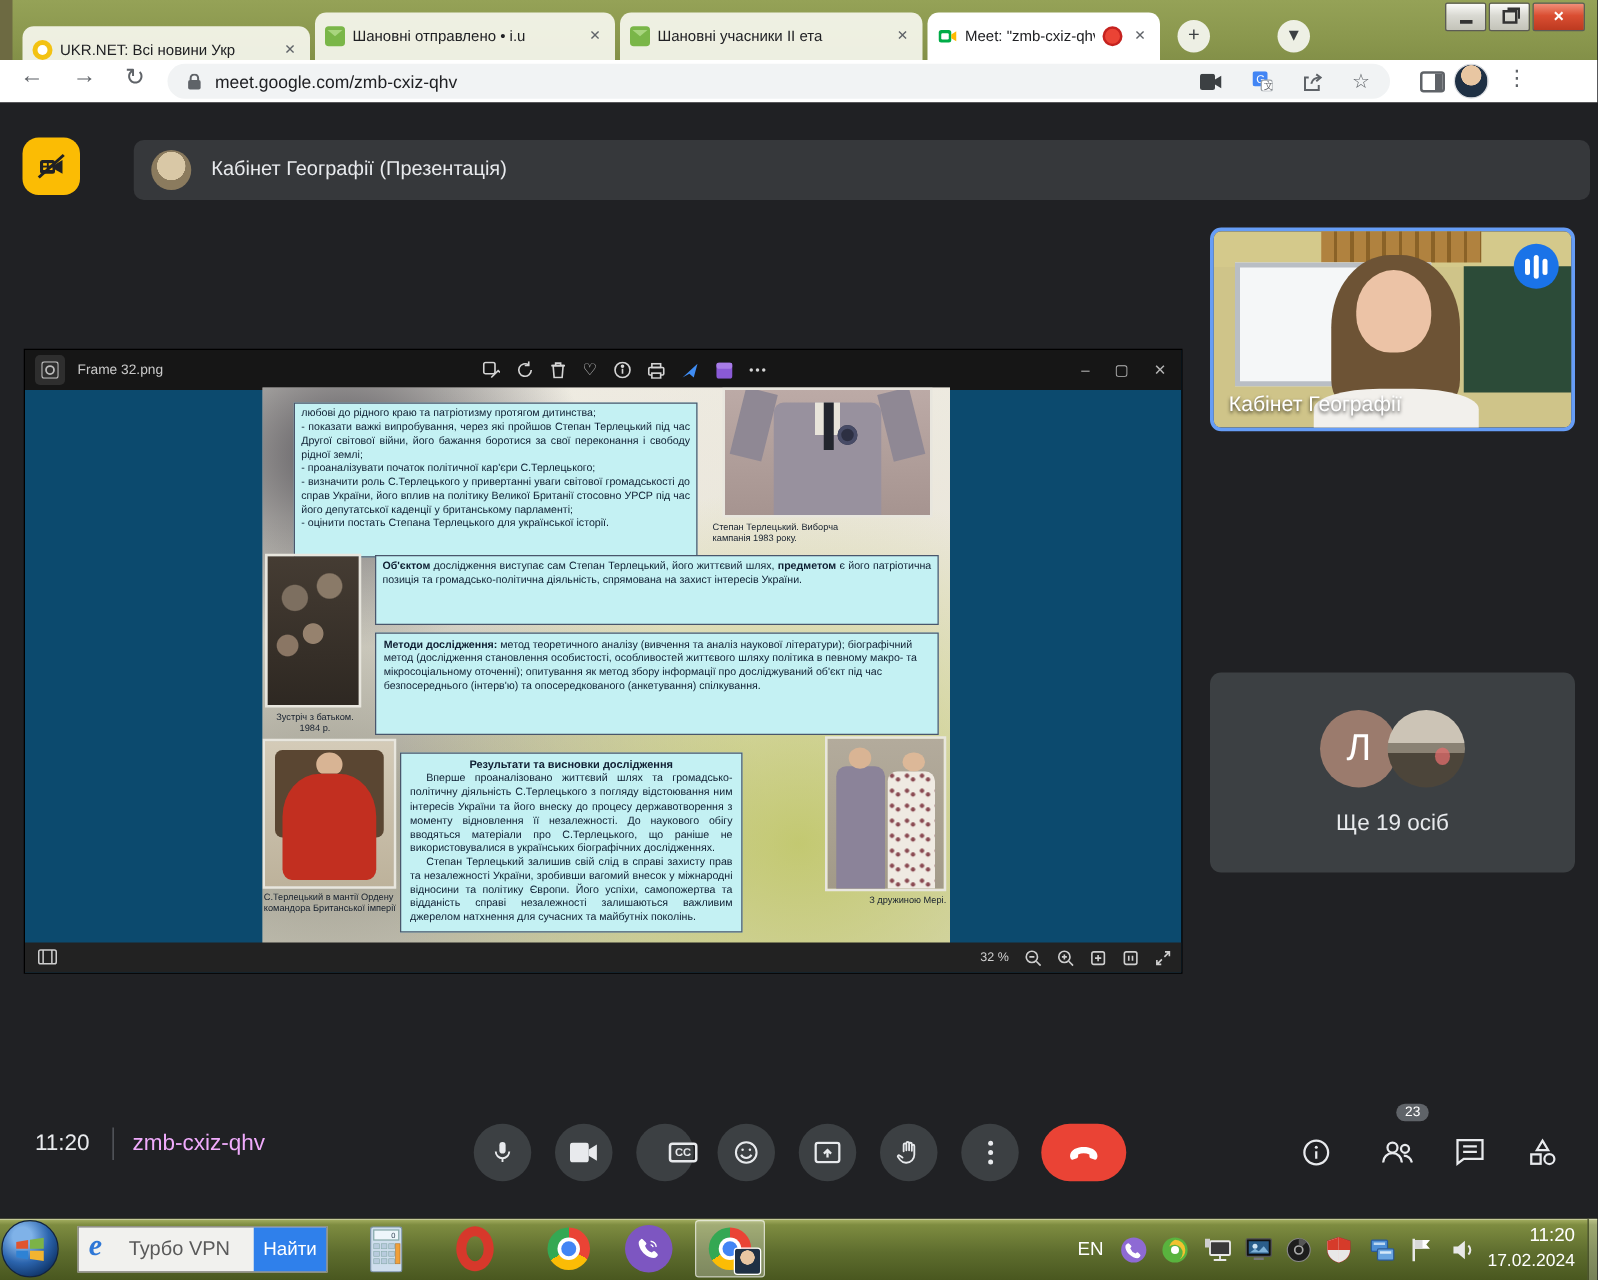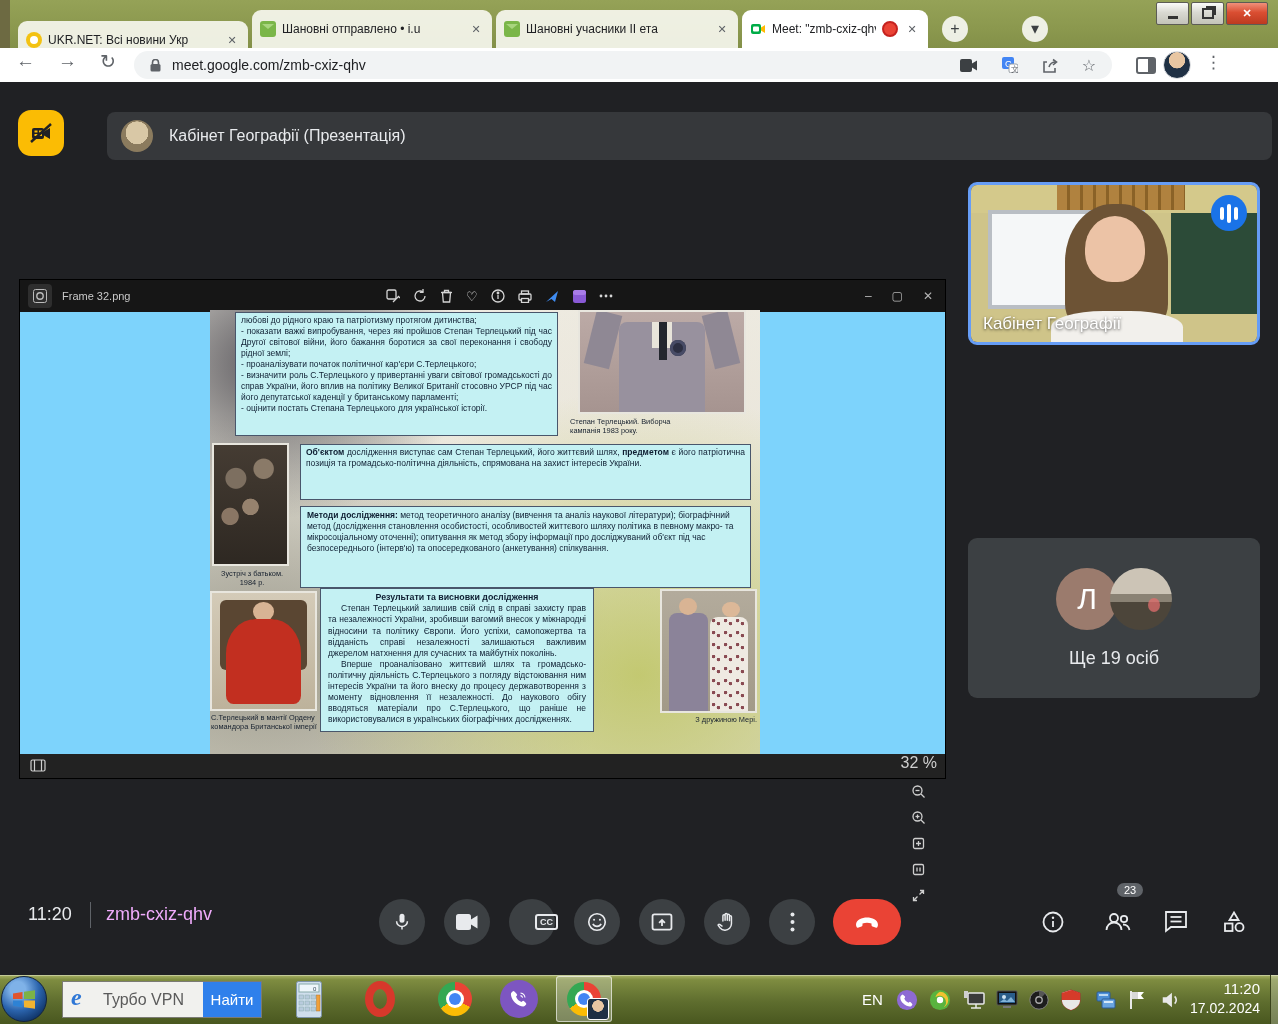--- a/index.html
+++ b/index.html
@@ -47,29 +47,29 @@
   .meet{position:absolute;top:82px;left:0;width:1278px;height:893px;background:#202124;}
   .yellow-badge{position:absolute;left:18px;top:28px;width:46px;height:46px;border-radius:13px;background:#fbbc04;
     display:flex;align-items:center;justify-content:center;}
   .banner{position:absolute;left:88px;top:30px;width:1165px;height:48px;border-radius:8px;background:#36383b;
     display:flex;align-items:center;margin-left:19px;}
   .banner .avatar{width:32px;height:32px;border-radius:50%;margin:0 16px 0 14px;
     background:radial-gradient(circle at 50% 40%,#d9c8a6 0 45%,#8b7b5e 46%);}
   .banner .btitle{font-size:16px;color:#e8eaed;}
 
   
-  .photos{position:absolute;left:20px;top:198px;width:925px;height:498px;background:#7dd3fc;box-shadow:0 0 0 1px #000;}
+  .photos{position:absolute;left:20px;top:198px;width:925px;height:498px;background:#0c4a6e;box-shadow:0 0 0 1px #000;}
   .ph-titlebar{position:absolute;top:0;left:0;right:0;height:32px;background:#161616;}
   .ph-appicon{position:absolute;left:8px;top:4px;width:24px;height:24px;border-radius:4px;background:#2e2e2e;
     display:flex;align-items:center;justify-content:center;}
   .ph-name{position:absolute;left:42px;top:0;line-height:32px;font-size:11px;color:#c9c9c9;}
   .ph-tools{position:absolute;left:366px;top:0;height:32px;display:flex;gap:13px;align-items:center;color:#d5d5d5;}
   .ph-winctl{position:absolute;right:12px;top:0;height:32px;display:flex;gap:20px;align-items:center;color:#b5b5b5;font-size:12px;}
   .ph-bottom{position:absolute;bottom:0;left:0;right:0;height:24px;background:#222;}
-  .ph-zoomcluster{position:absolute;right:8px;top:0;height:24px;display:flex;gap:13px;align-items:center;color:#cfcfcf;font-size:16px;flex-direction:column;}
+  .ph-zoomcluster{position:absolute;right:8px;top:0;height:24px;display:flex;gap:13px;align-items:center;color:#cfcfcf;font-size:10px;}
   .ph-film{position:absolute;left:10px;top:5px;}
 
   
   .slide{position:absolute;left:190px;top:30px;width:550px;height:445px;overflow:hidden;
     background:
       radial-gradient(ellipse at 12% 12%, rgba(60,58,66,.85), transparent 28%),
       radial-gradient(ellipse at 78% 82%, rgba(189,196,96,.85), transparent 55%),
       radial-gradient(ellipse at 10% 78%, rgba(126,124,112,.7), transparent 50%),
       radial-gradient(ellipse at 88% 30%, rgba(235,231,220,.95), transparent 60%),
       linear-gradient(#efece3,#e2dfcf);}
@@ -349,21 +349,21 @@
             </span>
         </div>
         <div class="ph-winctl">
           <span>–</span>
           <span>▢</span>
           <span>✕</span>
         </div>
       </div>
 
       <div class="slide">
-        <div class="box jst pre" style="left:25px;top:2px;width:323px;height:124px;padding:2px 5px;">любові до рідного краю та патріотизму протягом дитинства;
+        <div class="box jst pre" style="left:25px;top:12px;width:323px;height:124px;padding:2px 5px;">любові до рідного краю та патріотизму протягом дитинства;
 - показати важкі випробування, через які пройшов Степан Терлецький під час Другої світової війни, його бажання боротися за свої переконання і свободу рідної землі;
 - проаналізувати початок політичної кар'єри С.Терлецького;
 - визначити роль С.Терлецького у привертанні уваги світової громадськості до справ України, його вплив на політику Великої Британії стосовно УРСР під час його депутатської каденції у британському парламенті;
 - оцінити постать Степана Терлецького для української історії.</div>
 
         <div class="sphoto sc-campaign" style="left:368px;top:0;width:168px;height:104px;">
           <div class="armL"></div>
             <div class="armR"></div>
             <div class="suit"></div>
             <div class="shirt"></div>
@@ -378,24 +378,24 @@
 1984 р.</div>
 
         <div class="box jst" style="left:90px;top:134px;width:451px;height:56px;padding:2px 5px;">
           <b>Об'єктом</b><span> дослідження виступає сам Степан Терлецький, його життєвий шлях, </span><b>предметом</b><span> є його патріотична позиція та громадсько-політична діяльність, спрямована на захист інтересів України.</span>
         </div>
 
         <div class="box" style="left:90px;top:196px;width:451px;height:82px;padding:3px 6px;">
           <b>Методи дослідження:</b><span> метод теоретичного аналізу (вивчення та аналіз наукової літератури); біографічний метод (дослідження становлення особистості, особливостей життєвого шляху політика в певному макро- та мікросоціальному оточенні); опитування як метод збору інформації про досліджуваний об'єкт під час безпосереднього (інтерв'ю) та опосередкованого (анкетування) спілкування.</span>
         </div>
 
-        <div class="box" style="left:110px;top:278px;width:274px;height:144px;padding:3px 7px;">
+        <div class="box" style="left:110px;top:292px;width:274px;height:144px;padding:3px 7px;">
           <div style="text-align:center;font-weight:bold;font-size:8.8px;">Результати та висновки дослідження</div>
+          <div class="jst" style="text-indent:13px;">Вперше проаналізовано життєвий шлях та громадсько-політичну діяльність С.Терлецького з погляду відстоювання ним інтересів України та його внеску до процесу державотворення з моменту відновлення її незалежності. До наукового обігу вводяться матеріали про С.Терлецького, що раніше не використовувалися в українських біографічних дослідженнях.</div>
           <div class="jst" style="text-indent:13px;">Степан Терлецький залишив свій слід в справі захисту прав та незалежності України, зробивши вагомий внесок у міжнародні відносини та політику Європи. Його успіхи, самопожертва та відданість справі незалежності залишаються важливим джерелом натхнення для сучасних та майбутніх поколінь.</div>
-          <div class="jst" style="text-indent:13px;">Вперше проаналізовано життєвий шлях та громадсько-політичну діяльність С.Терлецького з погляду відстоювання ним інтересів України та його внеску до процесу державотворення з моменту відновлення її незалежності. До наукового обігу вводяться матеріали про С.Терлецького, що раніше не використовувалися в українських біографічних дослідженнях.</div>
         </div>
 
         <div class="sphoto sc-robe" style="left:0;top:281px;width:107px;height:120px;">
           <div class="chair"></div>
             <div class="head"></div>
             <div class="fur"></div>
             <div class="robe"></div>
         </div>
         <div class="cap pre" style="left:1px;top:403px;width:130px;">С.Терлецький в мантії Ордену
 командора Британської імперії</div>

